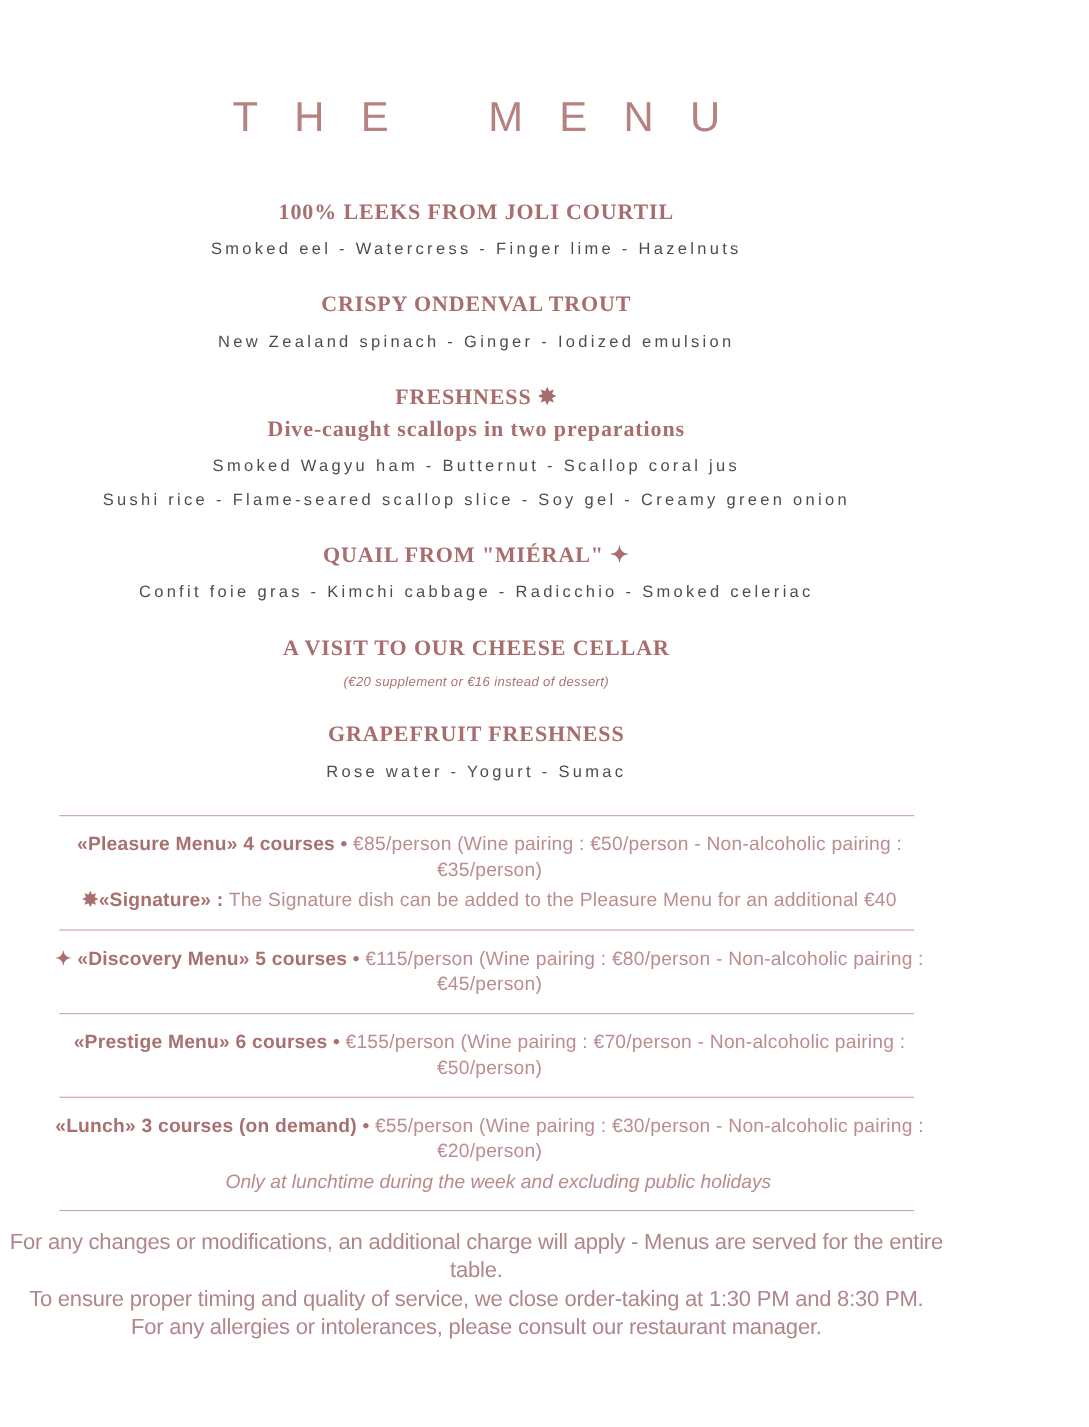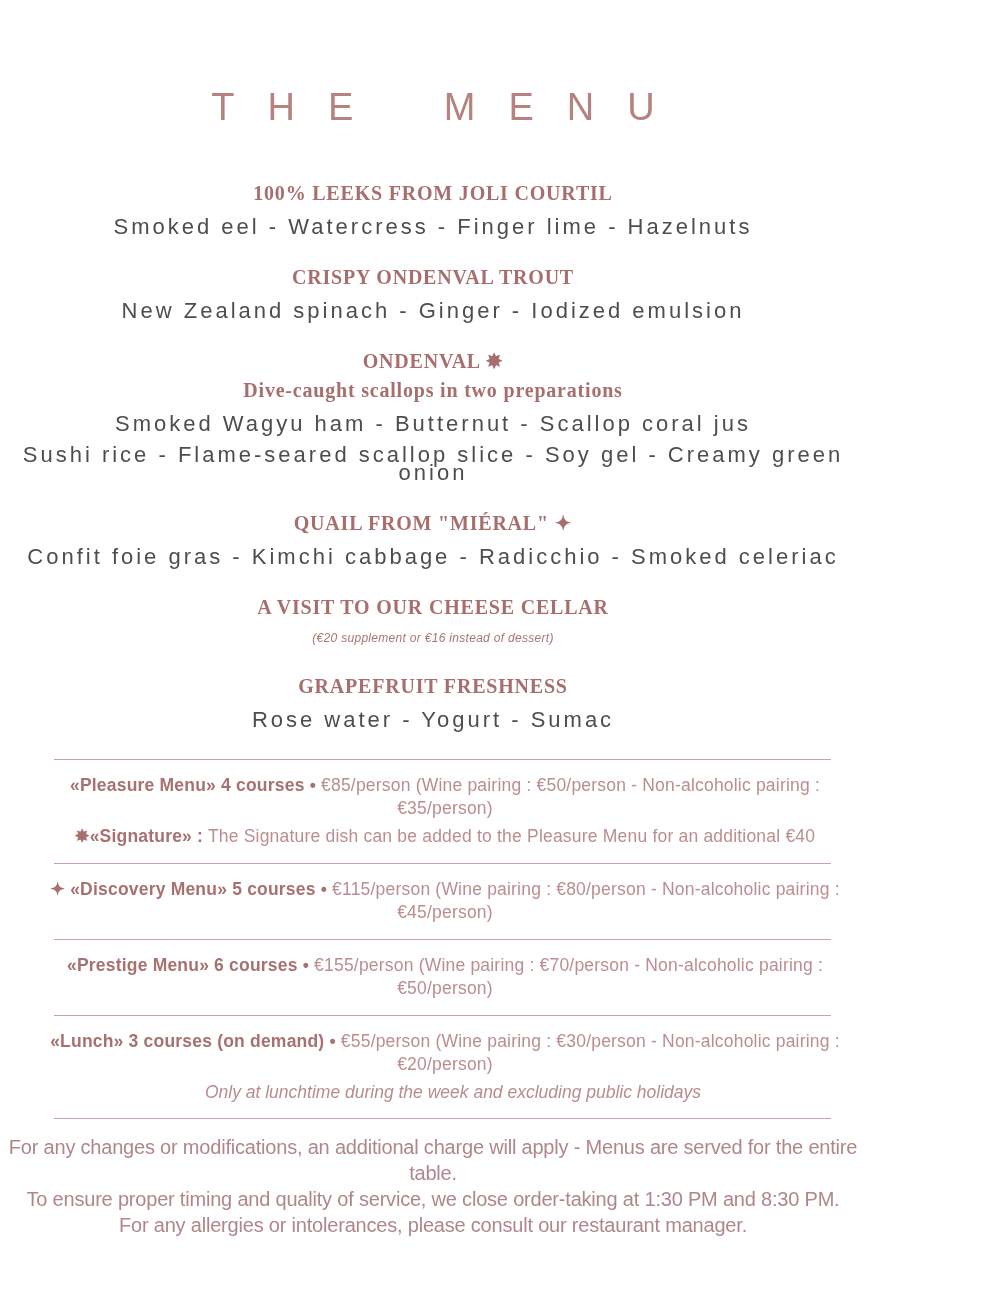--- a/index.html
+++ b/index.html
@@ -17,21 +17,21 @@
 
   .course { margin-bottom: 30px; }
   .course-name, .course-sub {
     font-family: "Liberation Serif", serif;
     font-weight: 700; font-size: 20px;
     color: #a86e6d; letter-spacing: 0.8px; line-height: 23px;
   }
   .course-sub { margin-top: 6px; }
   .desc {
     font-family: "Liberation Sans", sans-serif;
-    font-size: 22px; color: #4d4d4d;
+    font-size: 15px; color: #4d4d4d;
     letter-spacing: 3px; line-height: 18px; margin-top: 13px; text-align: center;
   }
   .cheese-note {
     font-style: italic; font-size: 12px;
     color: #ab7473; margin-top: 12px; letter-spacing: 0.3px;
   }
 
   .pricing { margin-top: 12px; padding-left: 24px; }
   .rule { border: none; border-top: 1px solid #c7a4a2; margin: 0 35px 0 30px; height: 0; }
   .price-row { padding: 14px 0 15px 0; }
@@ -57,21 +57,21 @@
       <div class="course-name">100% LEEKS FROM JOLI COURTIL</div>
       <div class="desc">Smoked eel - Watercress - Finger lime - Hazelnuts</div>
     </div>
 
     <div class="course">
       <div class="course-name">CRISPY ONDENVAL TROUT</div>
       <div class="desc">New Zealand spinach - Ginger - Iodized emulsion</div>
     </div>
 
     <div class="course">
-      <div class="course-name">ONDENVAL ✸</div>
+      <div class="course-name">FRESHNESS ✸</div>
       <div class="course-sub">Dive-caught scallops in two preparations</div>
       <div class="desc">Smoked Wagyu ham - Butternut - Scallop coral jus</div>
       <div class="desc">Sushi rice - Flame-seared scallop slice - Soy gel - Creamy green onion</div>
     </div>
 
     <div class="course">
       <div class="course-name">QUAIL FROM "MIÉRAL" ✦</div>
       <div class="desc">Confit foie gras - Kimchi cabbage - Radicchio - Smoked celeriac</div>
     </div>
 

